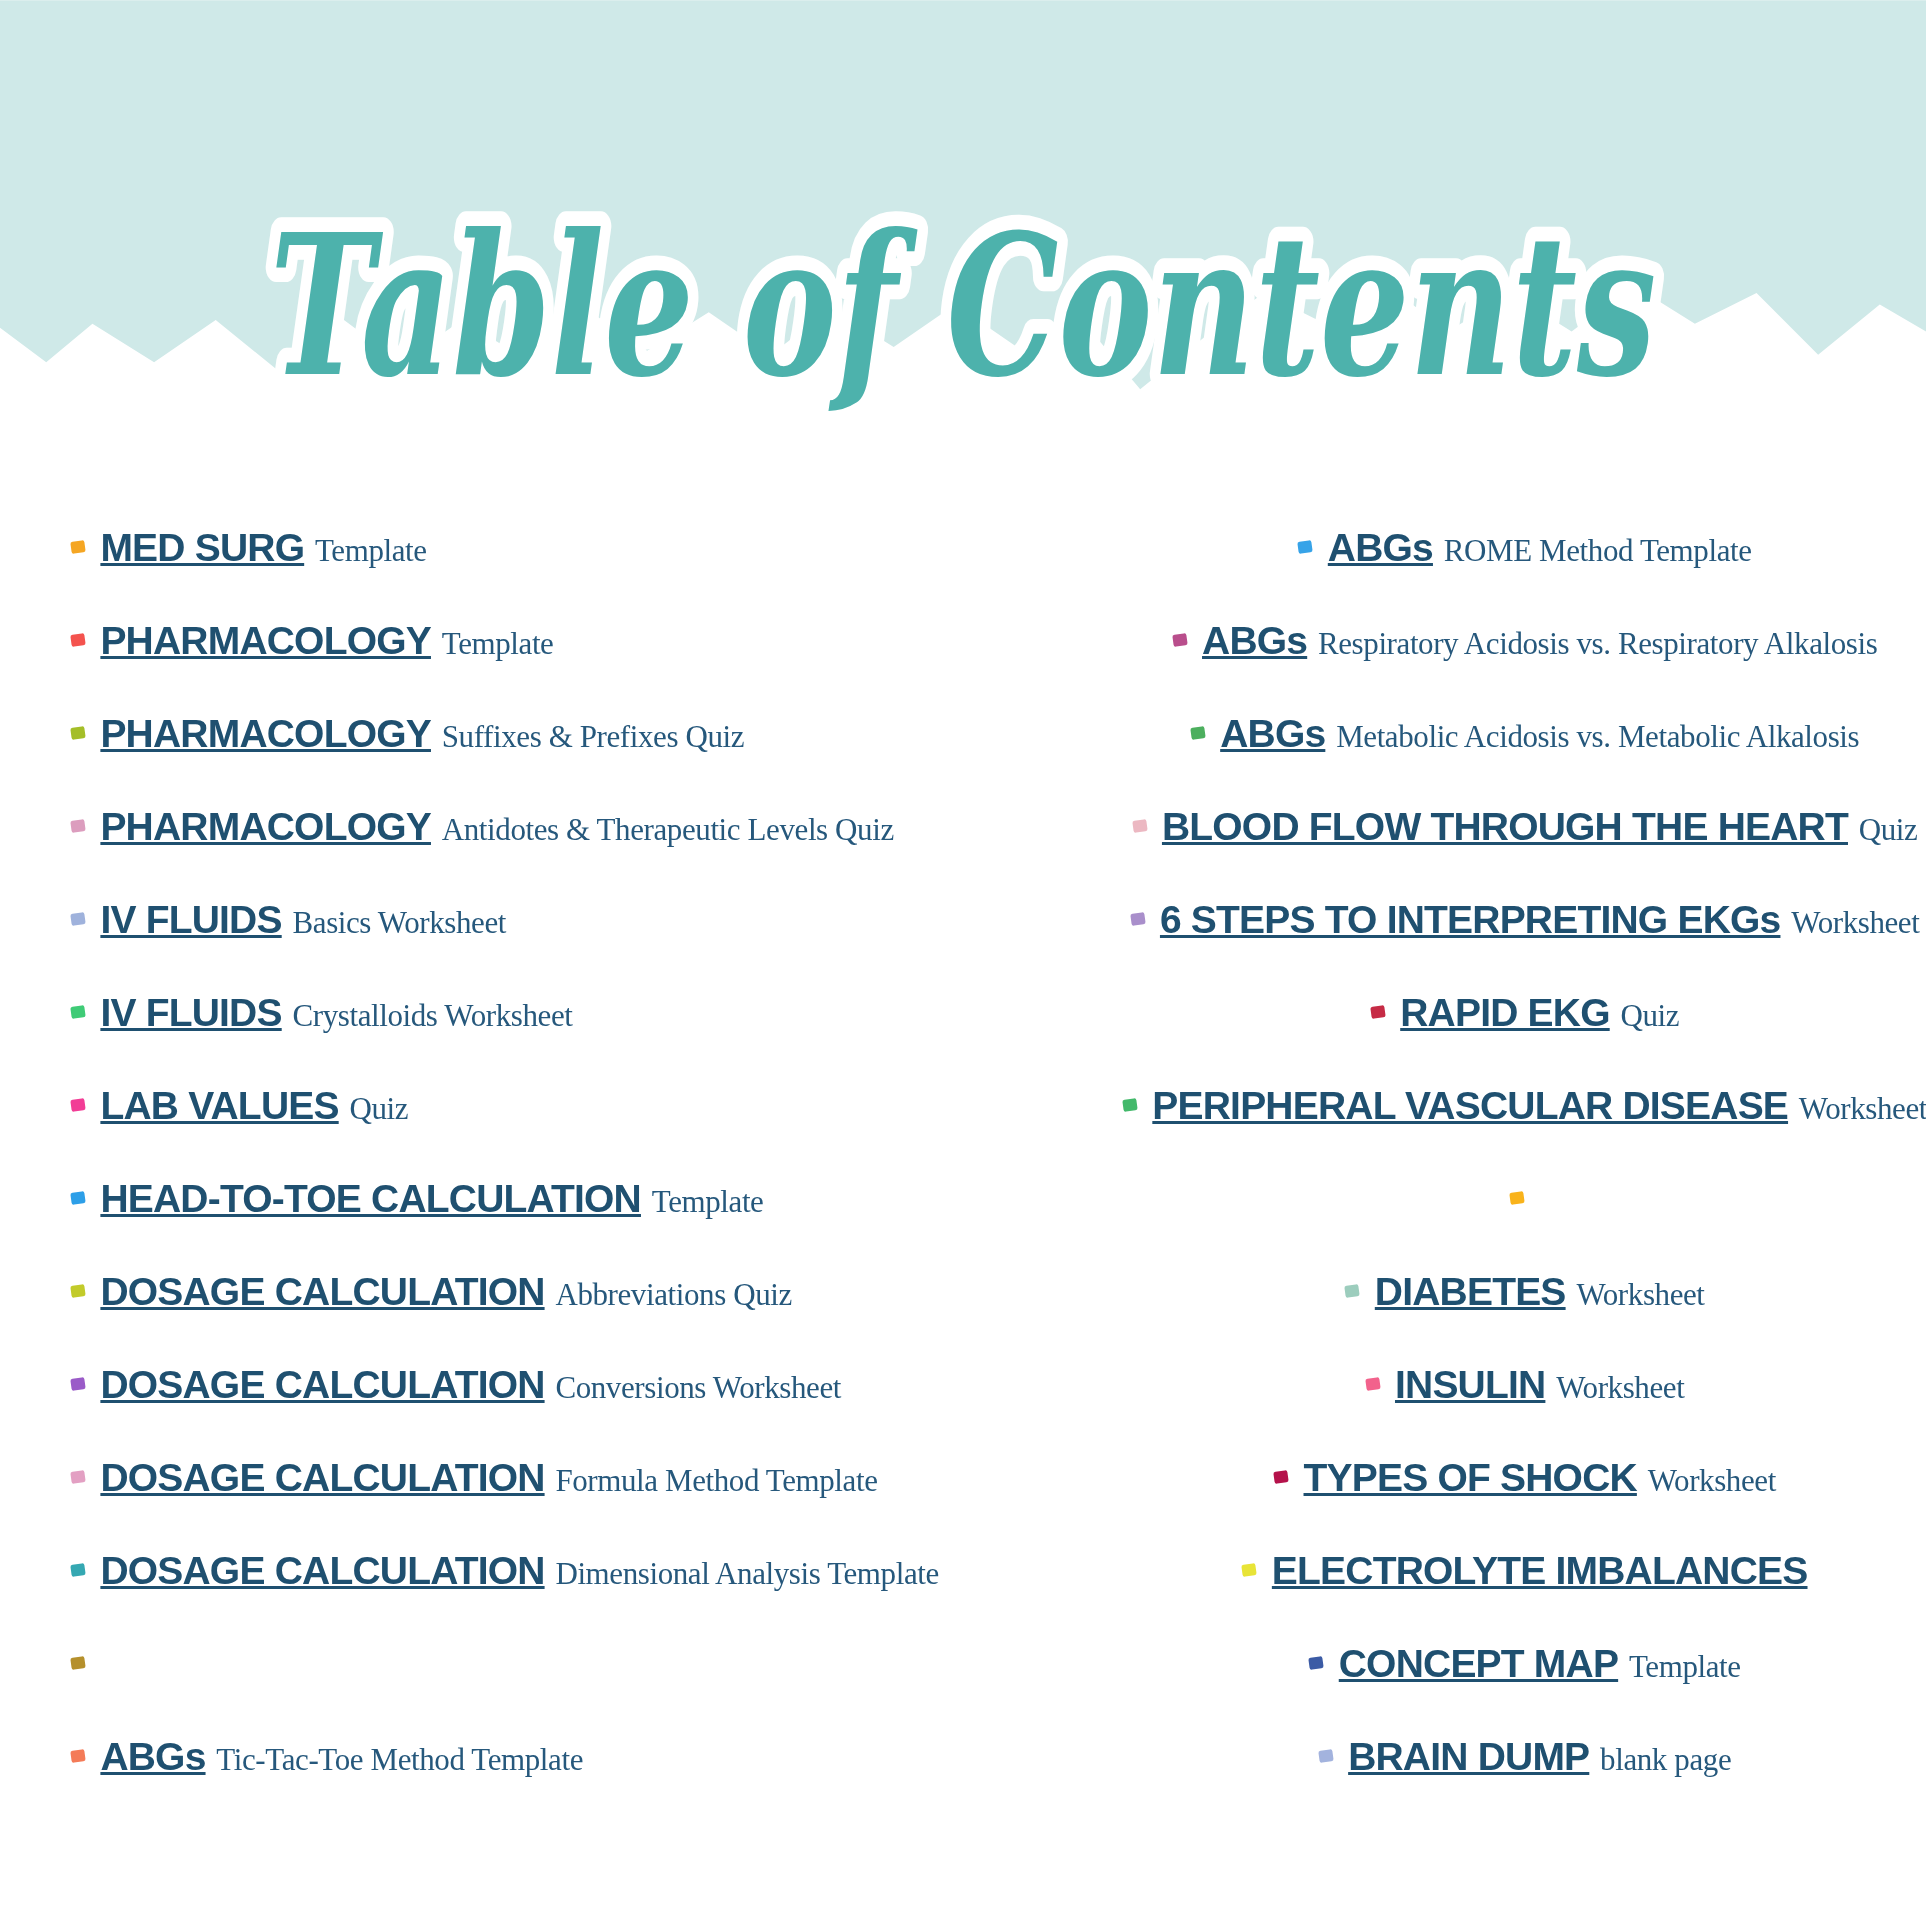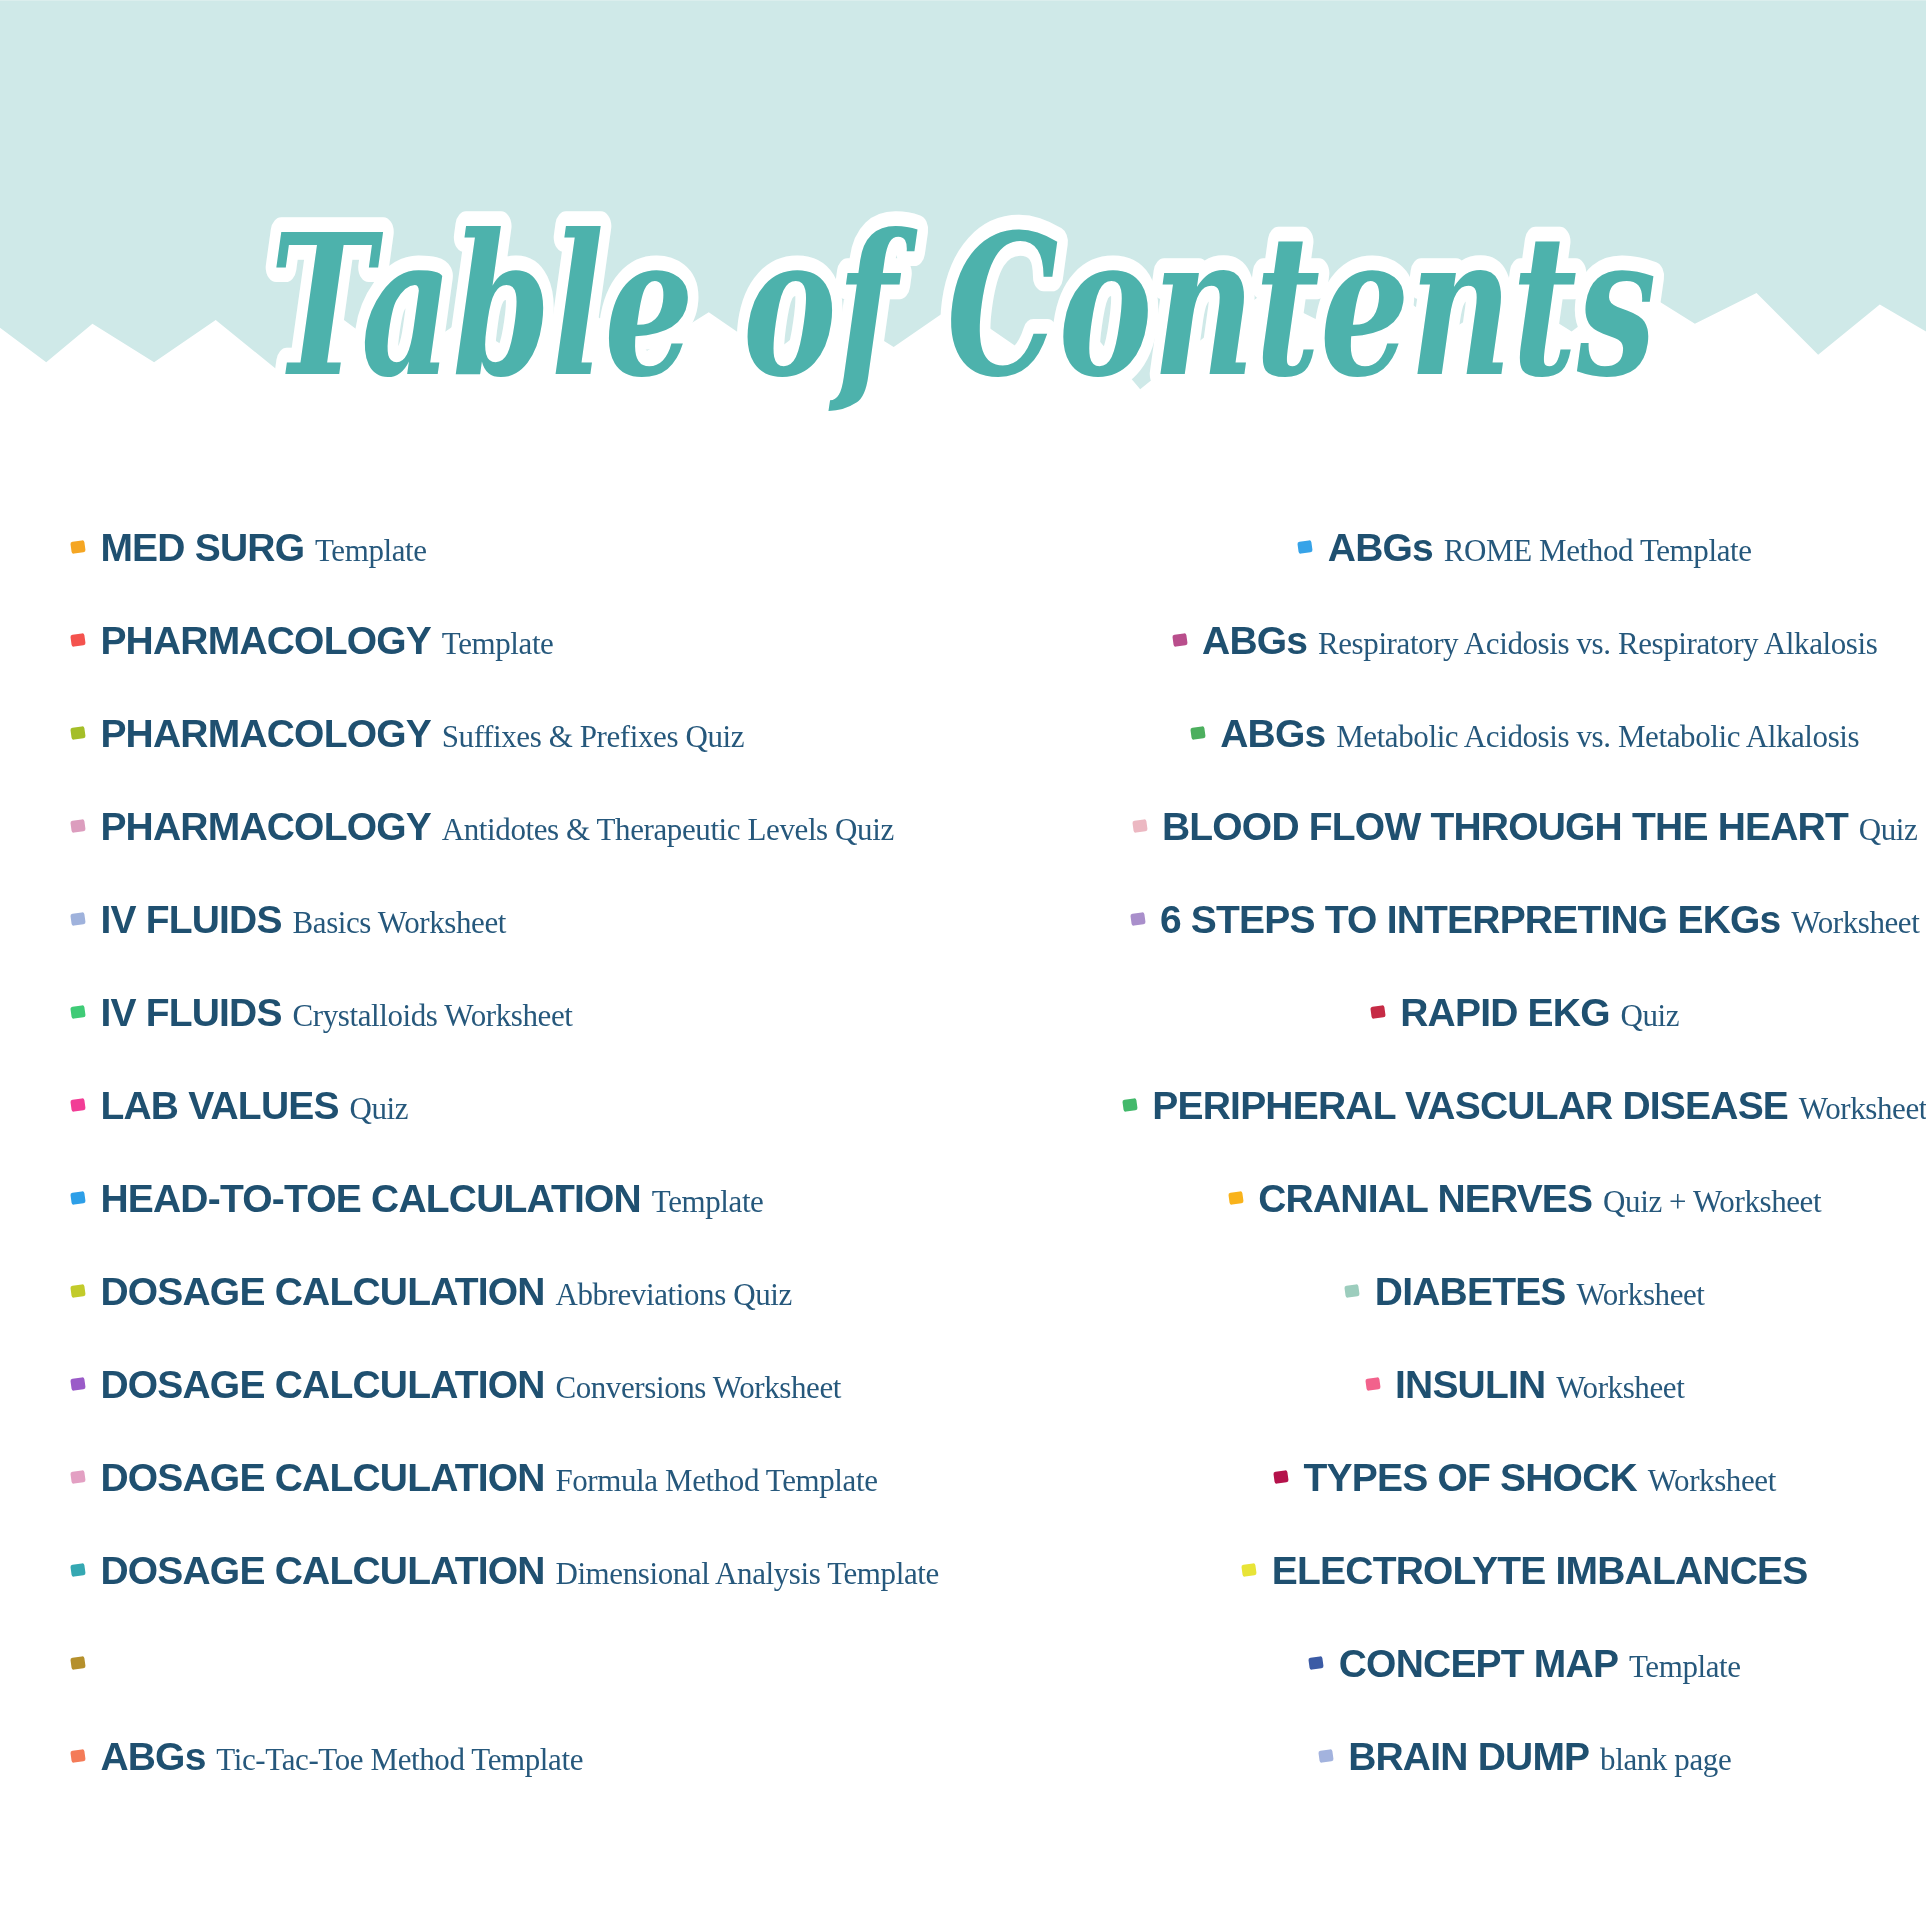--- a/index.html
+++ b/index.html
@@ -48,20 +48,21 @@
     transform: rotate(-8deg);
     margin-right: 15.4px;
   }
   .toc-text { display: inline-block; white-space: nowrap; }
   .hd {
     font-family: "Liberation Sans", sans-serif;
     font-weight: bold;
     font-size: 39px;
     letter-spacing: -0.8px;
     color: #1F5070;
+    text-decoration: underline;
   }
   .sub {
     font-family: Liberation Serif, serif;
     font-weight: normal;
     font-size: 31px;
     letter-spacing: -0.4px;
     color: #26587C;
     margin-left: 10.8px;
   }
 </style>
@@ -166,21 +167,20 @@
         <div class="toc-row">
           <span class="bullet" style="background-color: rgb(198, 43, 69);"></span>
           <span class="toc-text"><span class="hd">RAPID EKG</span><span class="sub">Quiz</span></span>
         </div>
         <div class="toc-row">
           <span class="bullet" style="background-color: rgb(67, 185, 107);"></span>
           <span class="toc-text"><span class="hd">PERIPHERAL VASCULAR DISEASE</span><span class="sub">Worksheet</span></span>
         </div>
         <div class="toc-row">
           <span class="bullet" style="background-color: rgb(249, 179, 27);"></span>
-          <span class="toc-text"><span class="hd">CRANIAL NERVES</span><span class="sub">Quiz + Worksheet</span></span>
         </div>
         <div class="toc-row">
           <span class="bullet" style="background-color: rgb(156, 205, 189);"></span>
           <span class="toc-text"><span class="hd">DIABETES</span><span class="sub">Worksheet</span></span>
         </div>
         <div class="toc-row">
           <span class="bullet" style="background-color: rgb(242, 98, 140);"></span>
           <span class="toc-text"><span class="hd">INSULIN</span><span class="sub">Worksheet</span></span>
         </div>
         <div class="toc-row">

